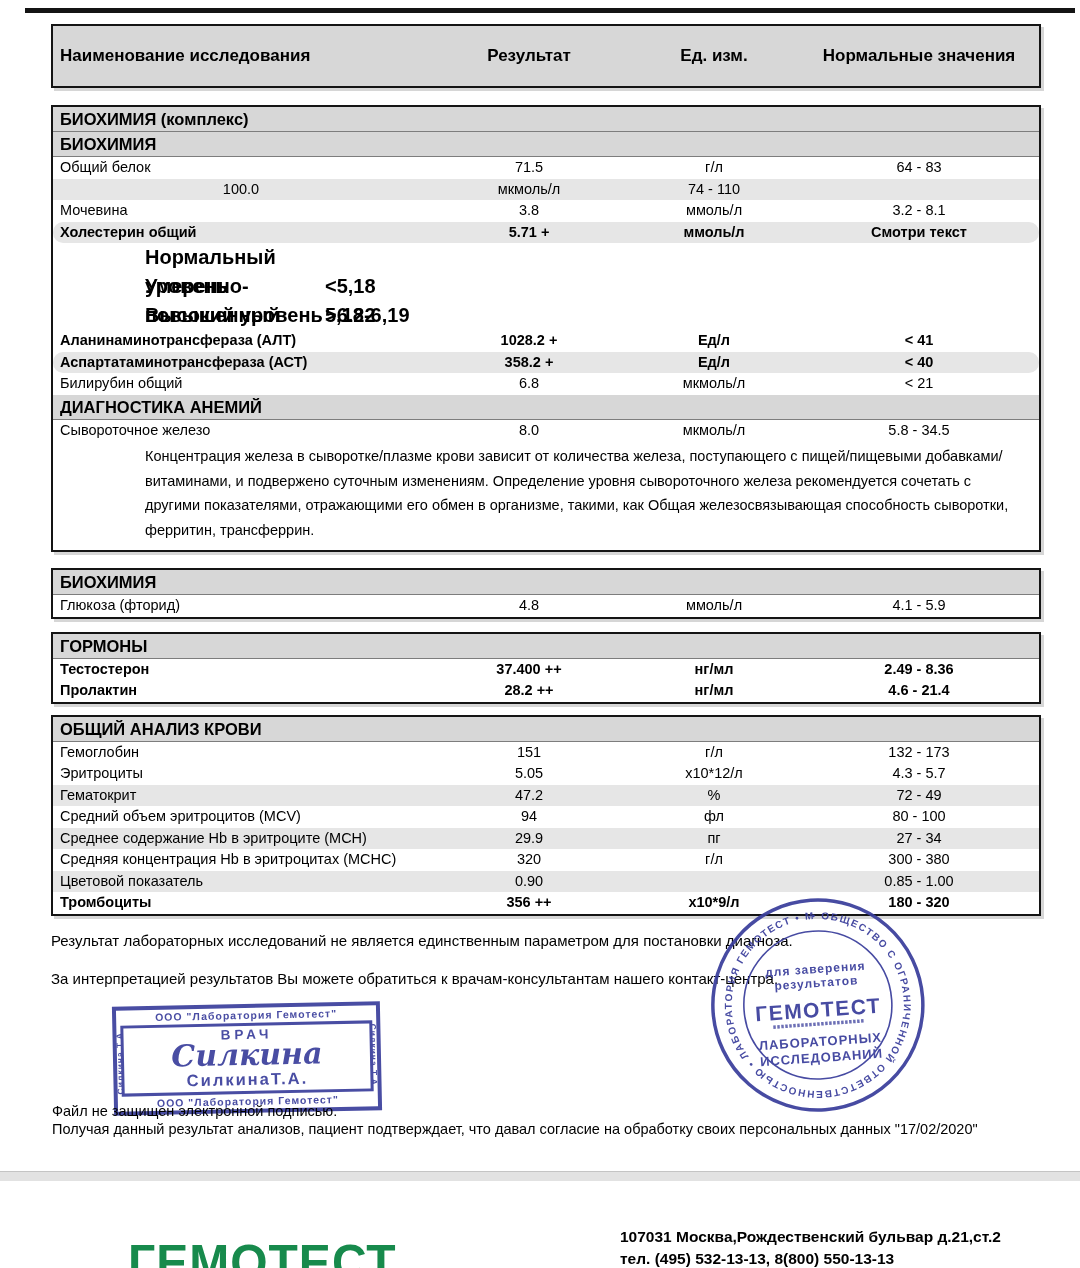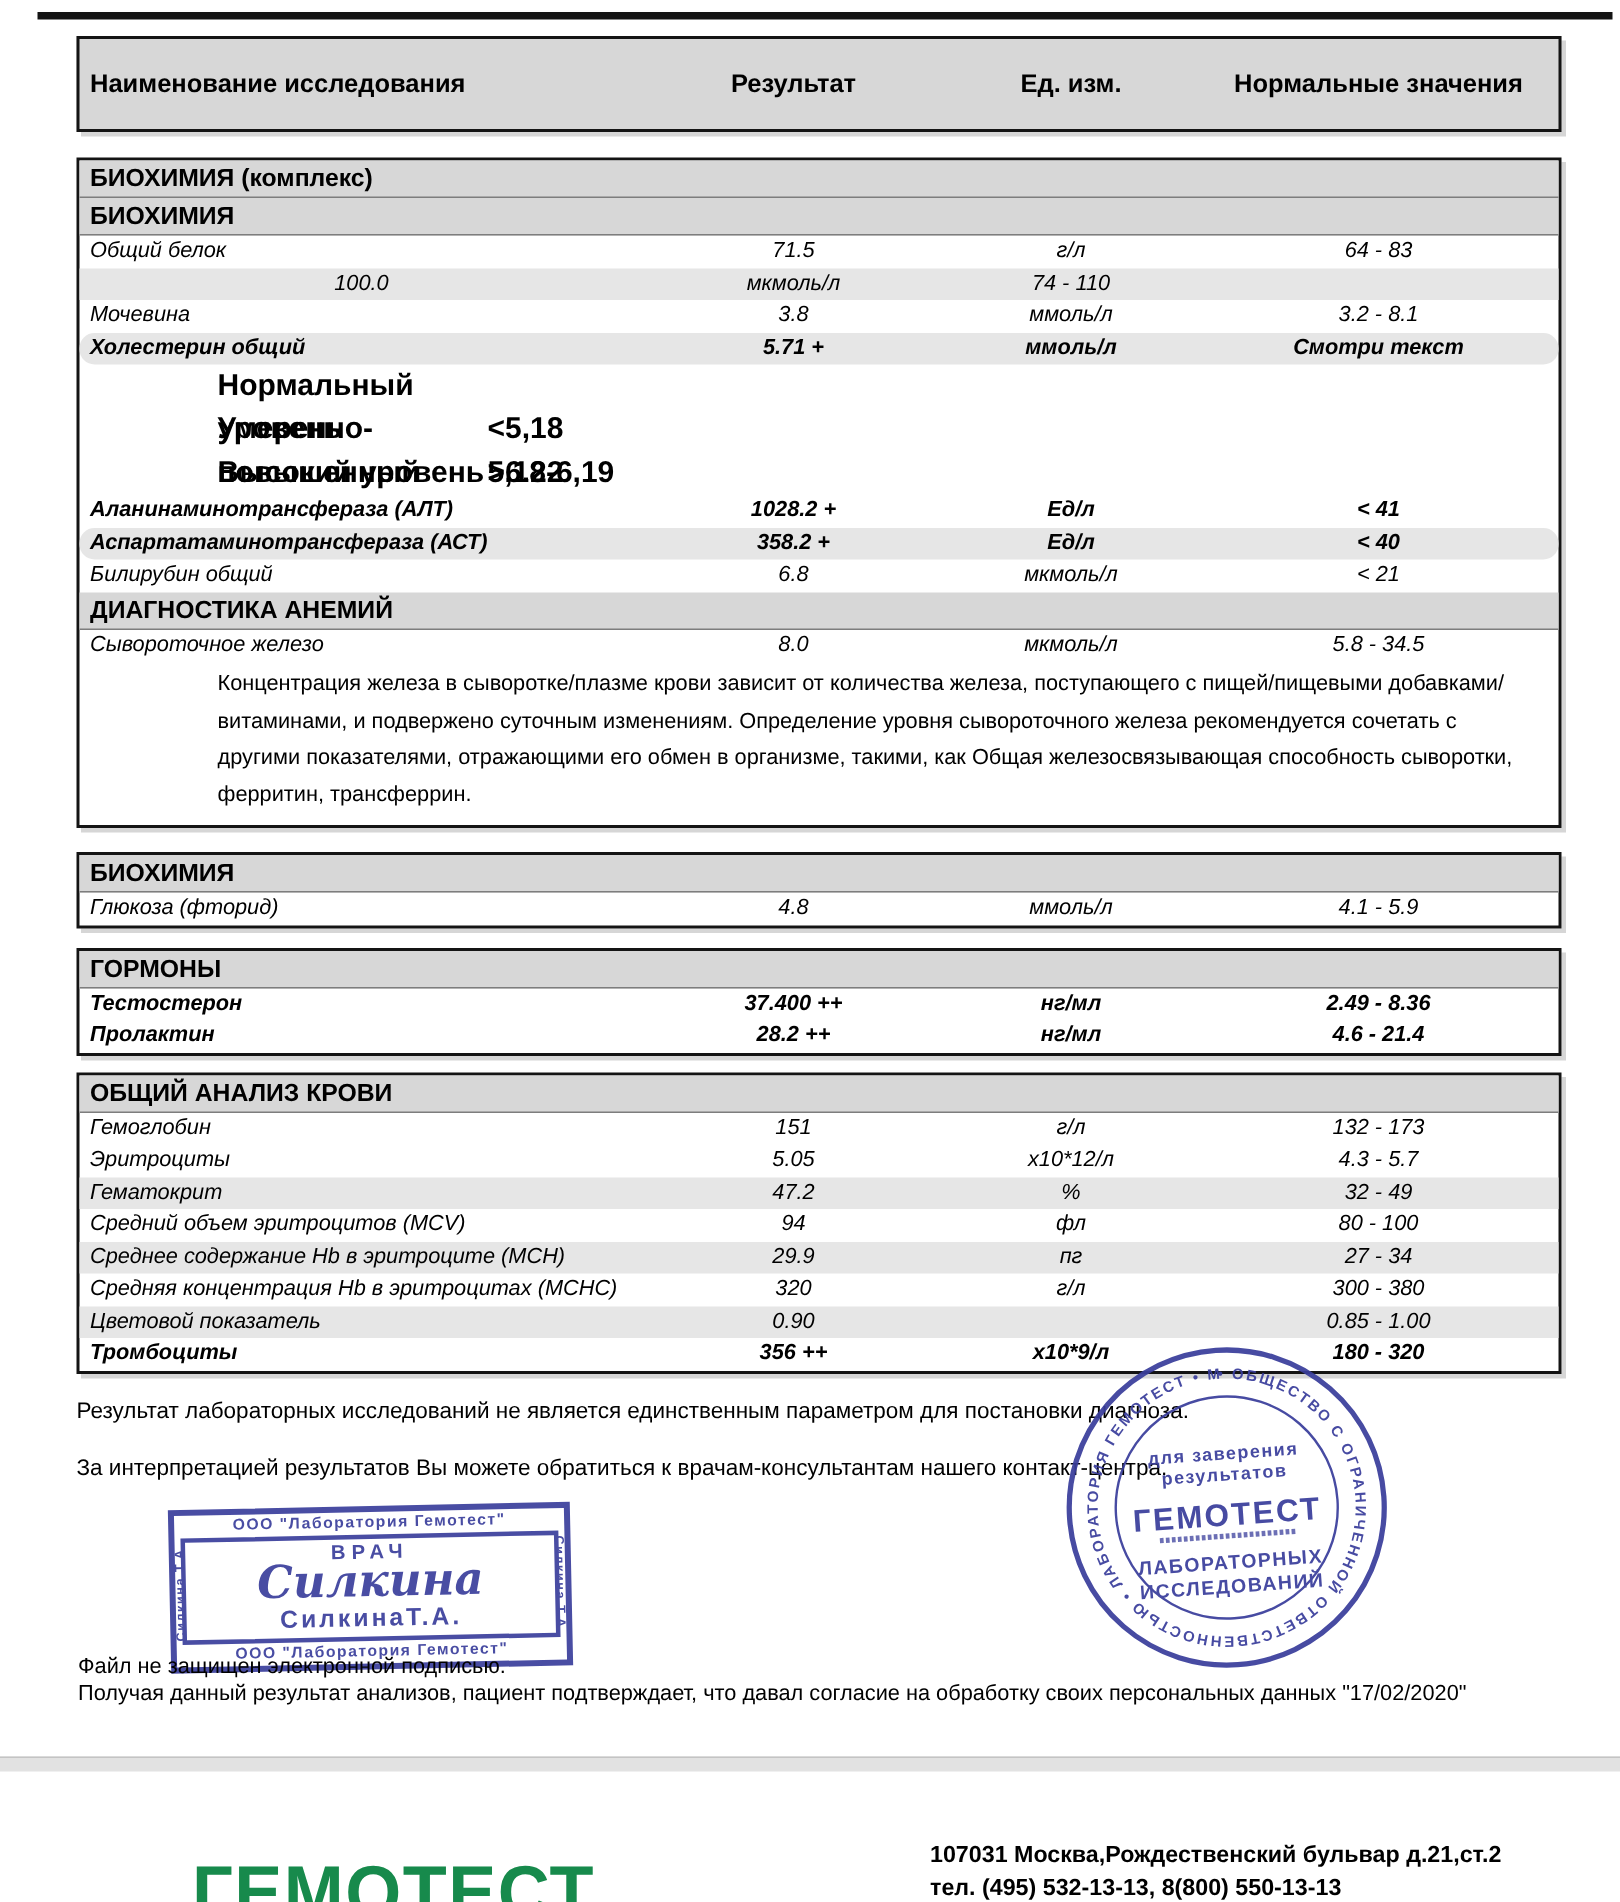--- a/index.html
+++ b/index.html
@@ -17,21 +17,21 @@
   .hdr .cc{text-align:center;padding-left:0;}
 
   .tbox{border:2px solid #141414;background:#fff;box-shadow:3px 3px 0 #d6d6d6;margin-top:17px;}
   .tbox.mt1{margin-top:16px;}
   .tbox.mt2{margin-top:13px;}
   .tbox.mt3{margin-top:11px;}
 
   .sec{background:#d7d7d7;font-weight:700;font-size:16.5px;padding:2px 0 2px 7px;border-bottom:1px solid #7d7d7d;line-height:20px;}
   .sec + .sec{border-top:none;}
 
-  .row{display:grid;grid-template-columns:1fr 200px 170px 240px;height:21.5px;line-height:21.5px;font-size:14.5px;font-style:italic;}
+  .row{display:grid;grid-template-columns:1fr 200px 170px 240px;height:21.5px;line-height:21.5px;font-size:14.5px;}
   .row .c{white-space:nowrap;overflow:hidden;}
   .row .name{padding-left:7px;text-align:left;}
   .row .val,.row .unit,.row .norm{text-align:center;}
   .row.shaded{background:#e6e6e6;}
   .row.boldrow{font-weight:700;border-radius:10px;}
 
   .subrow{height:29px;line-height:29px;padding-left:92px;font-size:20px;font-weight:700;}
   .subrow .sl{display:inline-block;width:180px;}
 
   .note{padding:3px 28px 8px 92px;font-size:14.5px;line-height:24.5px;}
@@ -172,21 +172,21 @@
           <div class="row">
             <div class="c name">Эритроциты</div>
             <div class="c val">5.05</div>
             <div class="c unit">x10*12/л</div>
             <div class="c norm">4.3 - 5.7</div>
           </div>
           <div class="row shaded">
             <div class="c name">Гематокрит</div>
             <div class="c val">47.2</div>
             <div class="c unit">%</div>
-            <div class="c norm">32 - 49</div>
+            <div class="c norm">72 - 49</div>
           </div>
           <div class="row">
             <div class="c name">Средний объем эритроцитов (MCV)</div>
             <div class="c val">94</div>
             <div class="c unit">фл</div>
             <div class="c norm">80 - 100</div>
           </div>
           <div class="row shaded">
             <div class="c name">Среднее содержание Hb в эритроците (MCH)</div>
             <div class="c val">29.9</div>

